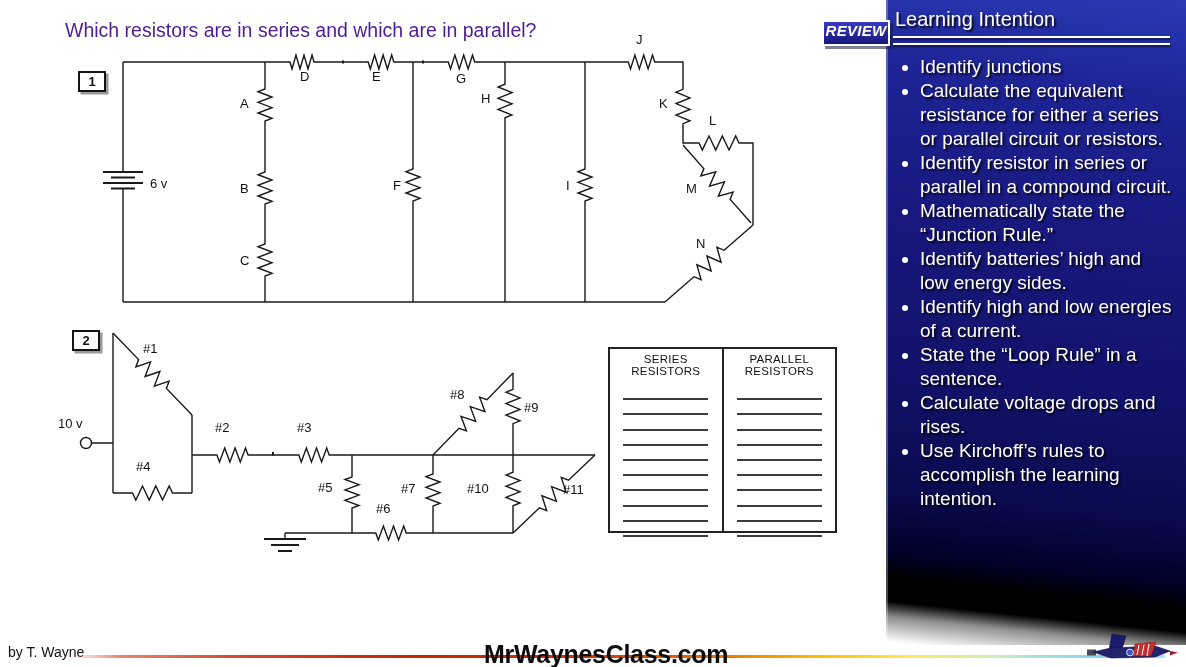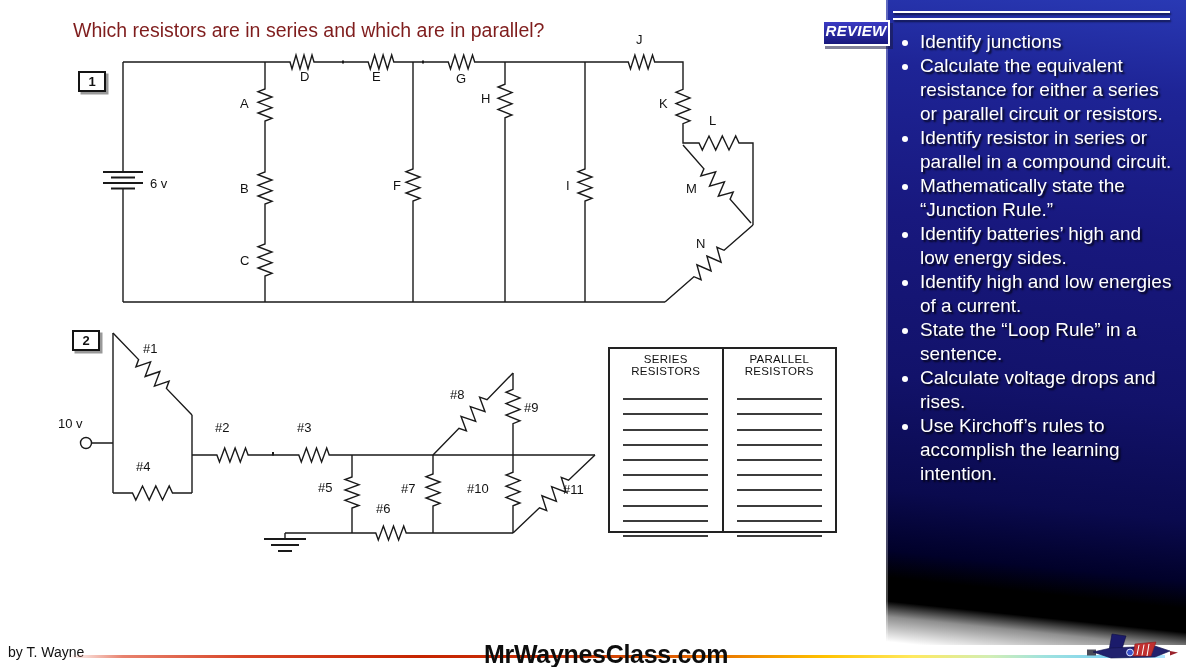--- a/index.html
+++ b/index.html
@@ -2,21 +2,21 @@
 <html><head>
 <meta charset="utf-8">
 <style>
   html,body{margin:0;padding:0;}
   body{
     width:1186px;height:667px;position:relative;overflow:hidden;
     background:#ffffff;
     font-family:"Liberation Sans", sans-serif;
   }
   
-  .slide-title{position:absolute;left:73px;top:19px;font-size:19.5px;color:#7f1d1d;}
+  .slide-title{position:absolute;left:65px;top:19px;font-size:19.5px;color:#4c1d95;}
   .numbadge{
     position:absolute;width:24px;height:17px;background:#fff;
     border:2px solid #141414;box-shadow:2.5px 2.5px 0 rgba(0,0,0,.40);
     display:flex;align-items:center;justify-content:center;
     font-weight:bold;font-size:13px;color:#111;
   }
   svg.circuits{position:absolute;left:0;top:0;width:880px;height:620px;}
   .w{fill:none;stroke:#1a1a1a;stroke-width:1.4;}
   .res{fill:none;stroke:#1a1a1a;stroke-width:1.4;stroke-linejoin:miter;}
   .plate{stroke:#1a1a1a;stroke-width:2;}
@@ -185,20 +185,21 @@
         <div class="tline"></div>
         <div class="tline"></div>
         <div class="tline"></div>
         <div class="tline"></div>
         <div class="tline"></div>
       </div>
   </div>
 </div>
 
 <div class="panel">
+  <h1 class="htitle">Learning Intention</h1>
   <div class="rule"></div>
   <div class="rule"></div>
   <ul class="criteria" id="criteria-list">
       <li>Identify junctions</li>
       <li>Calculate the equivalent
 resistance for either a series
 or parallel circuit or resistors.</li>
       <li>Identify resistor in series or
 parallel in a compound circuit.</li>
       <li>Mathematically state the

